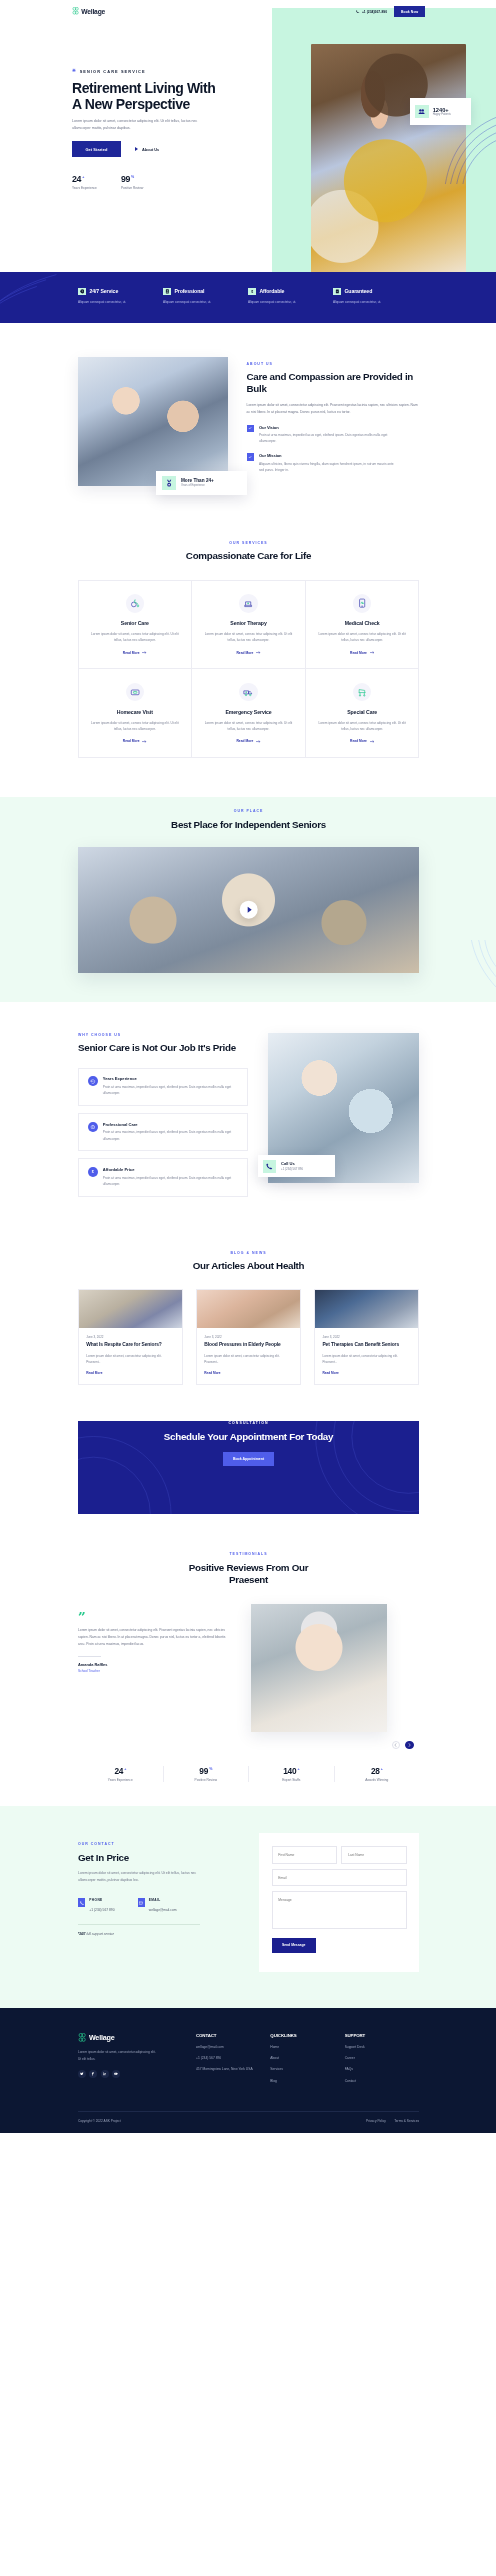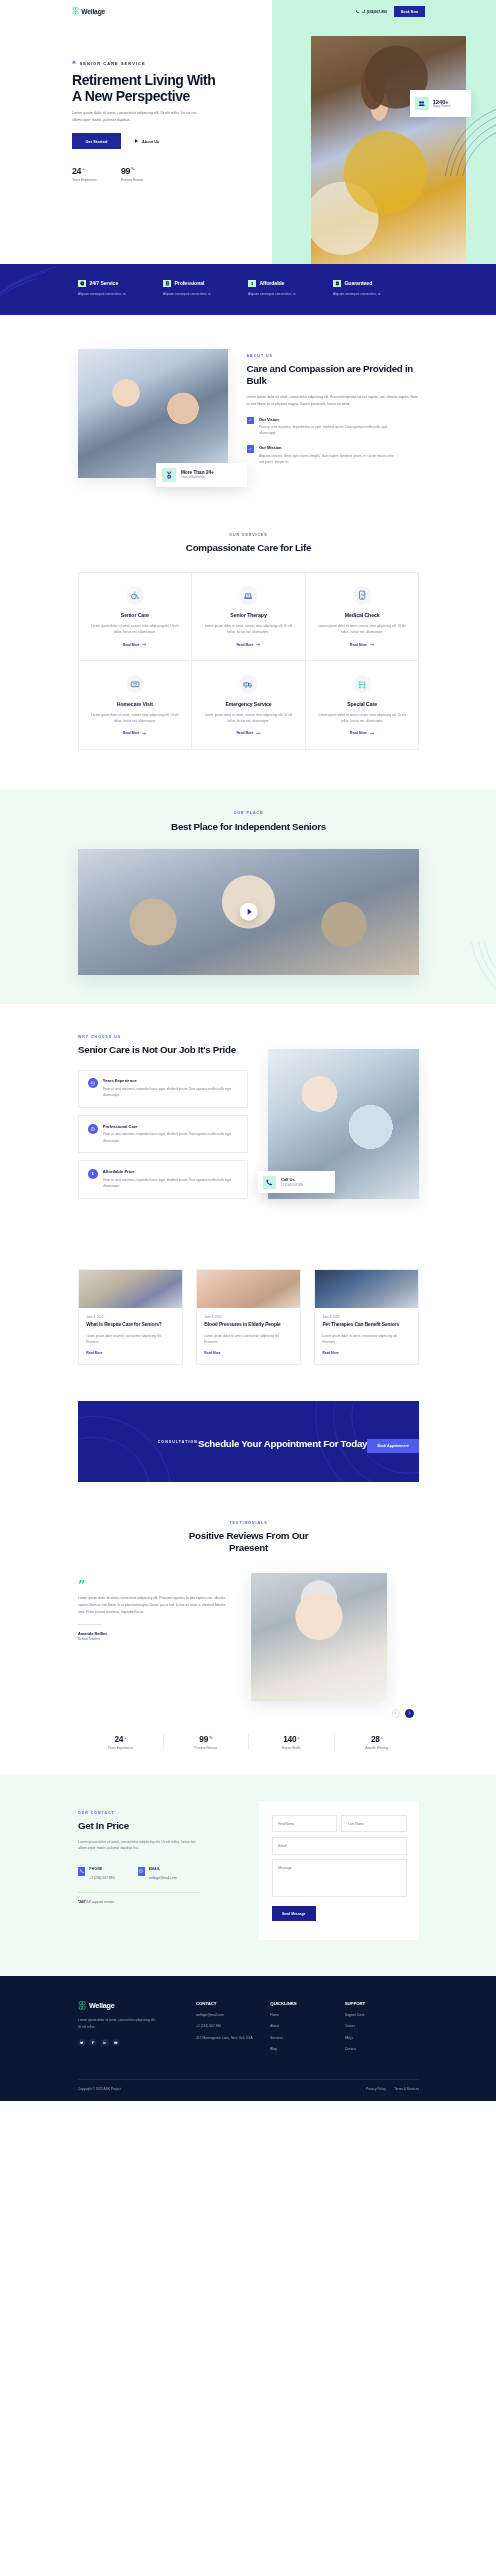--- a/index.html
+++ b/index.html
@@ -23,21 +23,21 @@
   .logo-text { font-size: 6.7px; font-weight: bold; letter-spacing: -0.2px; color: #111b33; }
   .header-right { margin-left: auto; margin-right: 72px; display: flex; align-items: center; gap: 7.2px; }
   .hdr-phone { display: flex; align-items: center; gap: 2.1px; font-size: 3.4px; color: #111b33; font-weight: 600; }
   .hdr-phone svg { width: 3.6px; height: 3.6px; }
   .btn-booknow {
     background: #1f2799; color: #fff; font-size: 3.4px; font-weight: 600;
     padding: 3.6px 6.7px; border: none; cursor: pointer; letter-spacing: 0.1px;
   }
 
   
-  .hero { position: relative; height: 264px; background: #fff; overflow: hidden; }
+  .hero { position: relative; height: 264px; background: #fff; overflow: hidden; margin-top: 8px; }
   .hero-bg-right {
     position: absolute; right: 0; top: 0; width: 225px; height: 264px;
     background: #c7f5e0;
   }
   .hero-bg-right:after{
     content:""; position:absolute; right:0; top:0; width:225px; height:264px;
     background:
       linear-gradient(200deg, rgba(255,255,255,0) 60%, rgba(255,255,255,.0) 100%);
   }
   .hero-photo {
@@ -148,42 +148,42 @@
   .svc-ico {
     width: 18.6px; height: 18.6px; border-radius: 50%; background: #f4f4fb;
     margin: 0 auto; display: flex; align-items: center; justify-content: center;
   }
   .svc-ico svg { width: 10.3px; height: 10.3px; }
   .svc-title { font-size: 5.2px; font-weight: bold; color: #111b33; margin-top: 7.8px; letter-spacing: -0.1px; }
   .svc-desc { font-size: 3.2px; line-height: 2.0; color: #7d8396; margin-top: 4.7px; }
   .read-more { display: inline-flex; align-items: center; gap: 2.6px; font-size: 3.3px; font-weight: 600; color: #2b33a8; margin-top: 6.7px; cursor: pointer; }
 
   
-  .place { background: #edfbf3; padding: 22px 0 29px; position: relative; overflow: hidden; }
+  .place { background: #edfbf3; padding: 12px 0 29px; position: relative; overflow: hidden; }
   .place .arcs { position: absolute; right: -15.5px; bottom: 0; width: 78px; height: 62px; opacity: .45; }
   .video-wrap {
     margin-top: 15.5px; width: 341px; height: 126px; position: relative;
     background:
       radial-gradient(circle at 22% 58%, #c8b79e 0 23px, transparent 24px),
       radial-gradient(circle at 50% 42%, #e7dccb 0 26px, transparent 27px),
       radial-gradient(circle at 78% 60%, #b4a78e 0 22px, transparent 23px),
       linear-gradient(160deg,#cfd8e4 0%, #9aa7b8 35%, #7d8b9c 60%, #cdbfa9 100%);
     box-shadow: 0 6.2px 18.6px rgba(20,25,70,.1);
   }
   .play-btn {
     position: absolute; left: 50%; top: 50%; transform: translate(-50%,-50%);
     width: 18.6px; height: 18.6px; border-radius: 50%; background: #fff;
     display: flex; align-items: center; justify-content: center; cursor: pointer;
     box-shadow: 0 3.1px 9.3px rgba(0,0,0,.18);
   }
   .play-btn .tri2 { width:0;height:0; border-left: 4.7px solid #1f2799; border-top: 3.1px solid transparent; border-bottom: 3.1px solid transparent; margin-left: 1.6px; }
 
   
   .why { padding: 31px 0 30px; background: #fff; }
-  .why-row { display: flex; gap: 19.7px; align-items: flex-end; }
+  .why-row { display: flex; gap: 19.7px; align-items: flex-start; }
   .why-left { width: 171px; }
   .why-card {
     border: 0.5px solid #ececf3; padding: 7.8px 8.8px 8.3px; display: flex; gap: 5.2px;
     margin-top: 7.2px; background: #fff;
   }
   .why-ico { width: 9.8px; height: 9.8px; border-radius: 50%; background: #4f5dea; flex: 0 0 9.8px; display:flex; align-items:center; justify-content:center; }
   .why-ico svg { width: 5.7px; height: 5.7px; }
   .why-card .t { font-size: 4.1px; font-weight: bold; color: #111b33; }
   .why-card .d { font-size: 3.2px; line-height: 1.95; color: #7d8396; margin-top: 2.6px; }
   .why-imgwrap { position: relative; flex: 1; }
@@ -214,22 +214,22 @@
   .b3 { background: linear-gradient(150deg,#2e3d57 0%, #4b6a94 35%, #8e9cb1 70%, #d2d9e2 100%); }
   .blog-body { padding: 6.7px 7.2px 8.3px; }
   .blog-date { font-size: 3px; color: #7d8396; }
   .blog-title { font-size: 4.9px; font-weight: bold; line-height: 1.35; color: #111b33; margin-top: 3.6px; letter-spacing: -0.1px; }
   .blog-exc { font-size: 3.1px; line-height: 1.95; color: #7d8396; margin-top: 4.1px; }
   .blog-more { font-size: 3.2px; font-weight: 600; color: #2b33a8; margin-top: 5.7px; display: inline-block; cursor: pointer; }
 
   
   .cta-sec { padding: 8.3px 0 28px; background: #fff; }
   .cta {
-    width: 341px; height: 81px; background: #1b1f8f; position: relative; overflow: hidden;
-    display: flex; flex-direction: row; align-items: center; justify-content: flex-end;
+    width: 341px; height: 93px; background: #1b1f8f; position: relative; overflow: hidden;
+    display: flex; flex-direction: column; align-items: center; justify-content: flex-start;
   }
   .cta .eyebrow-w { font-size: 3.5px; font-weight: bold; letter-spacing: 1.1px; color: #fff; text-transform: uppercase; position: relative; z-index: 3; }
   .cta h2 { font-size: 9.8px; line-height: 1.3; font-weight: bold; color: #fff; text-align: center; margin-top: 5.7px; letter-spacing: -0.3px; position: relative; z-index: 3; }
   .cta .btn-cta { margin-top: 8.3px; background: #4f5dea; color: #fff; border: none; font-size: 3.5px; font-weight: 600; padding: 5.2px 10.3px; cursor: pointer; position: relative; z-index: 3; }
   .cta .arcs { position: absolute; inset: 0; opacity: .35; }
 
   
   .testi { padding: 10.3px 0 24px; background: #fff; }
   .testi-row { display: flex; gap: 17.6px; align-items: flex-start; margin-top: 17.6px; }
   .testi-left { width: 155px; padding-top: 8.3px; }
@@ -702,20 +702,24 @@
               <div class="s">+1 (234) 567 890</div>
             </span>
           </div>
         </div>
       </div>
     </div>
   </section>
 
   <section class="blog">
     <div class="container">
+      <div class="sec-head">
+        <span class="eyebrow-sm">BLOG &amp; NEWS</span>
+        <h2 class="sec-title">Our Articles About Health</h2>
+      </div>
       <div class="blog-grid">
 
         <div class="blog-card">
           <div class="blog-img b1"></div>
           <div class="blog-body">
             <div class="blog-date">June 3, 2022</div>
             <div class="blog-title">What Is Respite Care for Seniors?</div>
             <div class="blog-exc">Lorem ipsum dolor sit amet, consectetur adipiscing elit. Praesent..</div>
             <span class="blog-more">Read More</span>
           </div>

